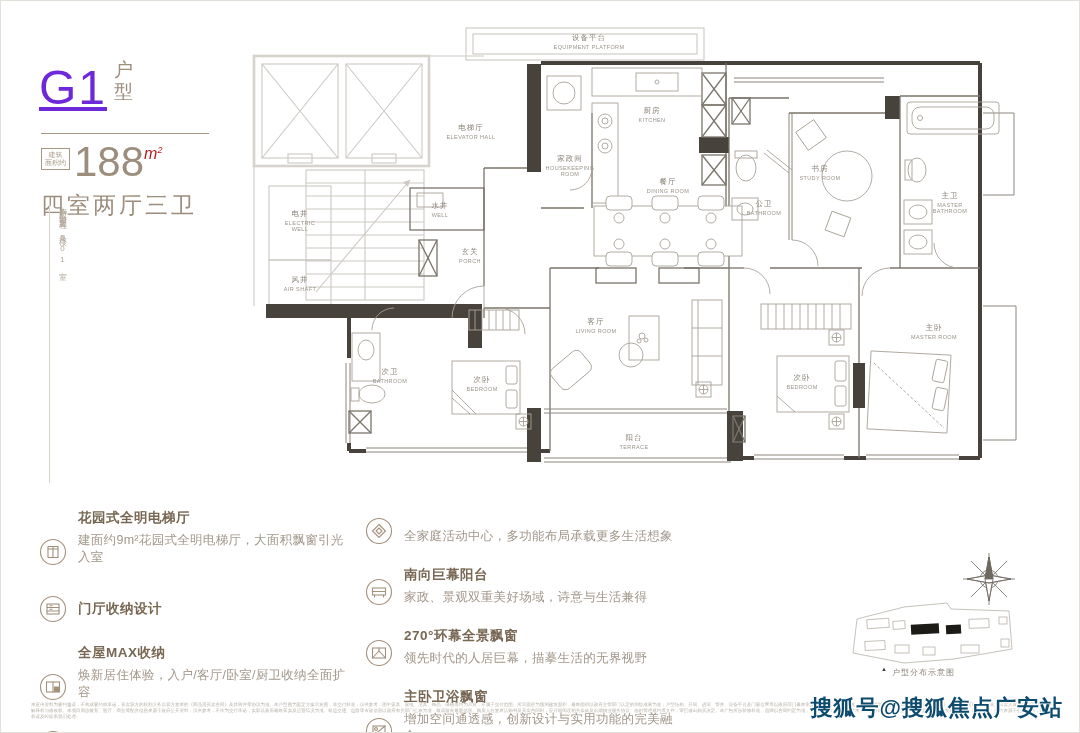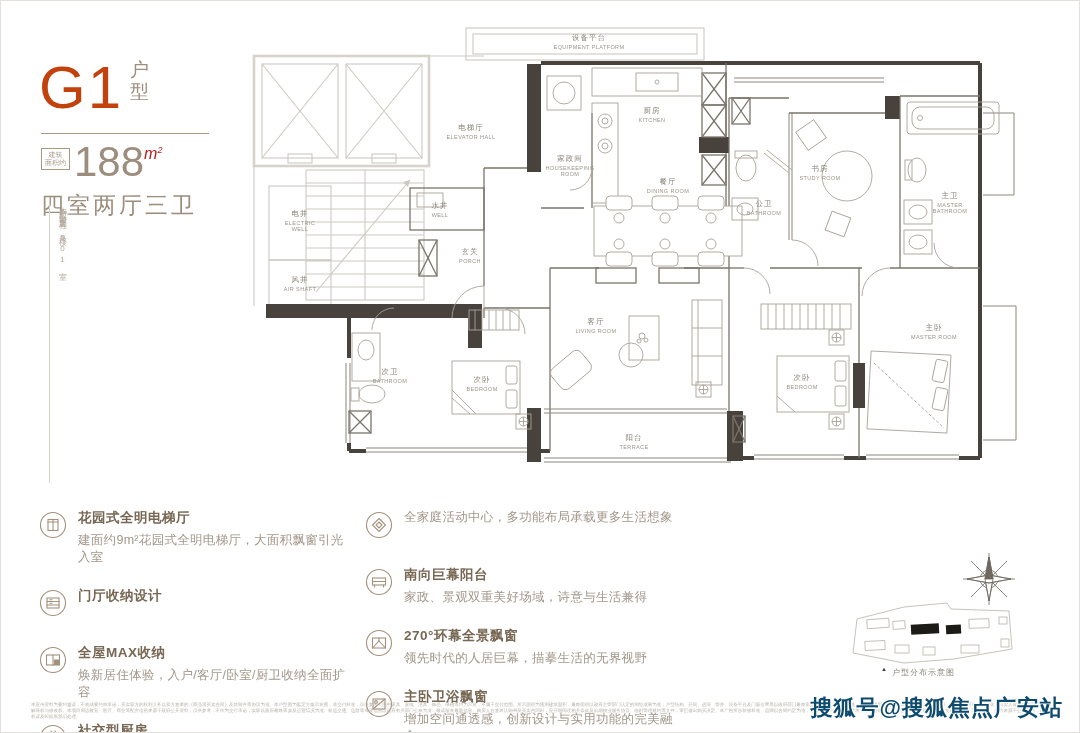--- a/index.html
+++ b/index.html
@@ -2,21 +2,21 @@
 <html><head>
 <meta charset="utf-8">
 <style>
   html,body{margin:0;padding:0;background:#9b9b9b;}
   .page{position:relative;width:1080px;height:733px;margin:0 auto;background:#ffffff;
         border:1px solid #e3e0db;box-sizing:border-box;overflow:hidden;
         font-family:"Liberation Sans", sans-serif;}
   
   .hdr{position:absolute;left:38px;top:52px;width:200px;color:#9c8d7d;}
   .unit-row{display:flex;align-items:flex-start;}
-  .unit-code{font-size:60px;line-height:70px;font-weight:400;letter-spacing:2px;color:#c2410c;}
+  .unit-code{font-size:48px;line-height:70px;font-weight:400;letter-spacing:2px;color:#6d28d9;text-decoration:underline;}
   .unit-suffix{display:flex;flex-direction:column;font-size:19px;line-height:22px;margin-left:7px;margin-top:6px;color:#9c8d7d;}
   .hdr-rule{width:168px;height:1px;background:#a79884;margin:10px 0 8px 2px;}
   .area-row{display:flex;align-items:center;margin-left:2px;}
   .area-tag{border:1px solid #a79884;color:#a79884;font-size:7px;line-height:8px;
             padding:2px 3px;margin-bottom:7px;text-align:center;}
   .area-num{font-size:42px;line-height:40px;font-weight:400;margin-left:4px;color:#9c8d7d;}
   .area-unit{font-size:16px;line-height:16px;margin-bottom:20px;color:#b91c1c;font-style:italic;}
   .area-unit sup{font-size:9px;}
   .layout-text{font-size:23px;letter-spacing:3px;margin-top:8px;margin-left:2px;color:#9c8d7d;}
   .side-line{position:absolute;left:48px;top:196px;width:1px;height:286px;background:#d8d1c7;}
@@ -33,21 +33,21 @@
   .plan svg .fur{stroke:#a9a298;stroke-width:0.9;fill:#ffffff;}
   .plan svg .furn{stroke:#a9a298;stroke-width:0.9;fill:none;}
   .plan svg .win{stroke:#8d867c;stroke-width:1;fill:none;}
   .plan svg .room-cn{font-family:"Liberation Sans",sans-serif;font-size:7.5px;fill:#8a8277;letter-spacing:1px;}
   .plan svg .room-en{font-family:"Liberation Sans",sans-serif;font-size:5.5px;fill:#9a938a;letter-spacing:0.4px;}
   .plan svg text{text-anchor:middle;}
   
   .features{position:absolute;left:38px;top:508px;width:660px;display:flex;}
   .f-col{width:312px;}
   .f-col.right{margin-left:14px;}
-  .f-item{display:flex;margin-bottom:21px;min-height:36px;}
+  .f-item{display:flex;margin-bottom:21px;min-height:36px;align-items:flex-end;}
   .f-icon{flex:0 0 28px;width:28px;height:28px;margin-right:11px;margin-top:2px;}
   .f-icon svg{width:28px;height:28px;}
   .f-icon circle.ring{stroke:#a4917c;stroke-width:1.1;fill:none;}
   .f-icon .g{stroke:#a4917c;stroke-width:1.1;fill:none;stroke-linecap:round;}
   .f-icon .gf{fill:#a4917c;stroke:none;}
   .f-text{display:flex;flex-direction:column;}
   .f-title{font-size:13.5px;font-weight:bold;color:#776753;letter-spacing:0.5px;margin-bottom:5px;}
   .f-desc{font-size:12.5px;color:#a2968a;letter-spacing:0.3px;}
   
   .compass{position:absolute;left:960px;top:550px;}

